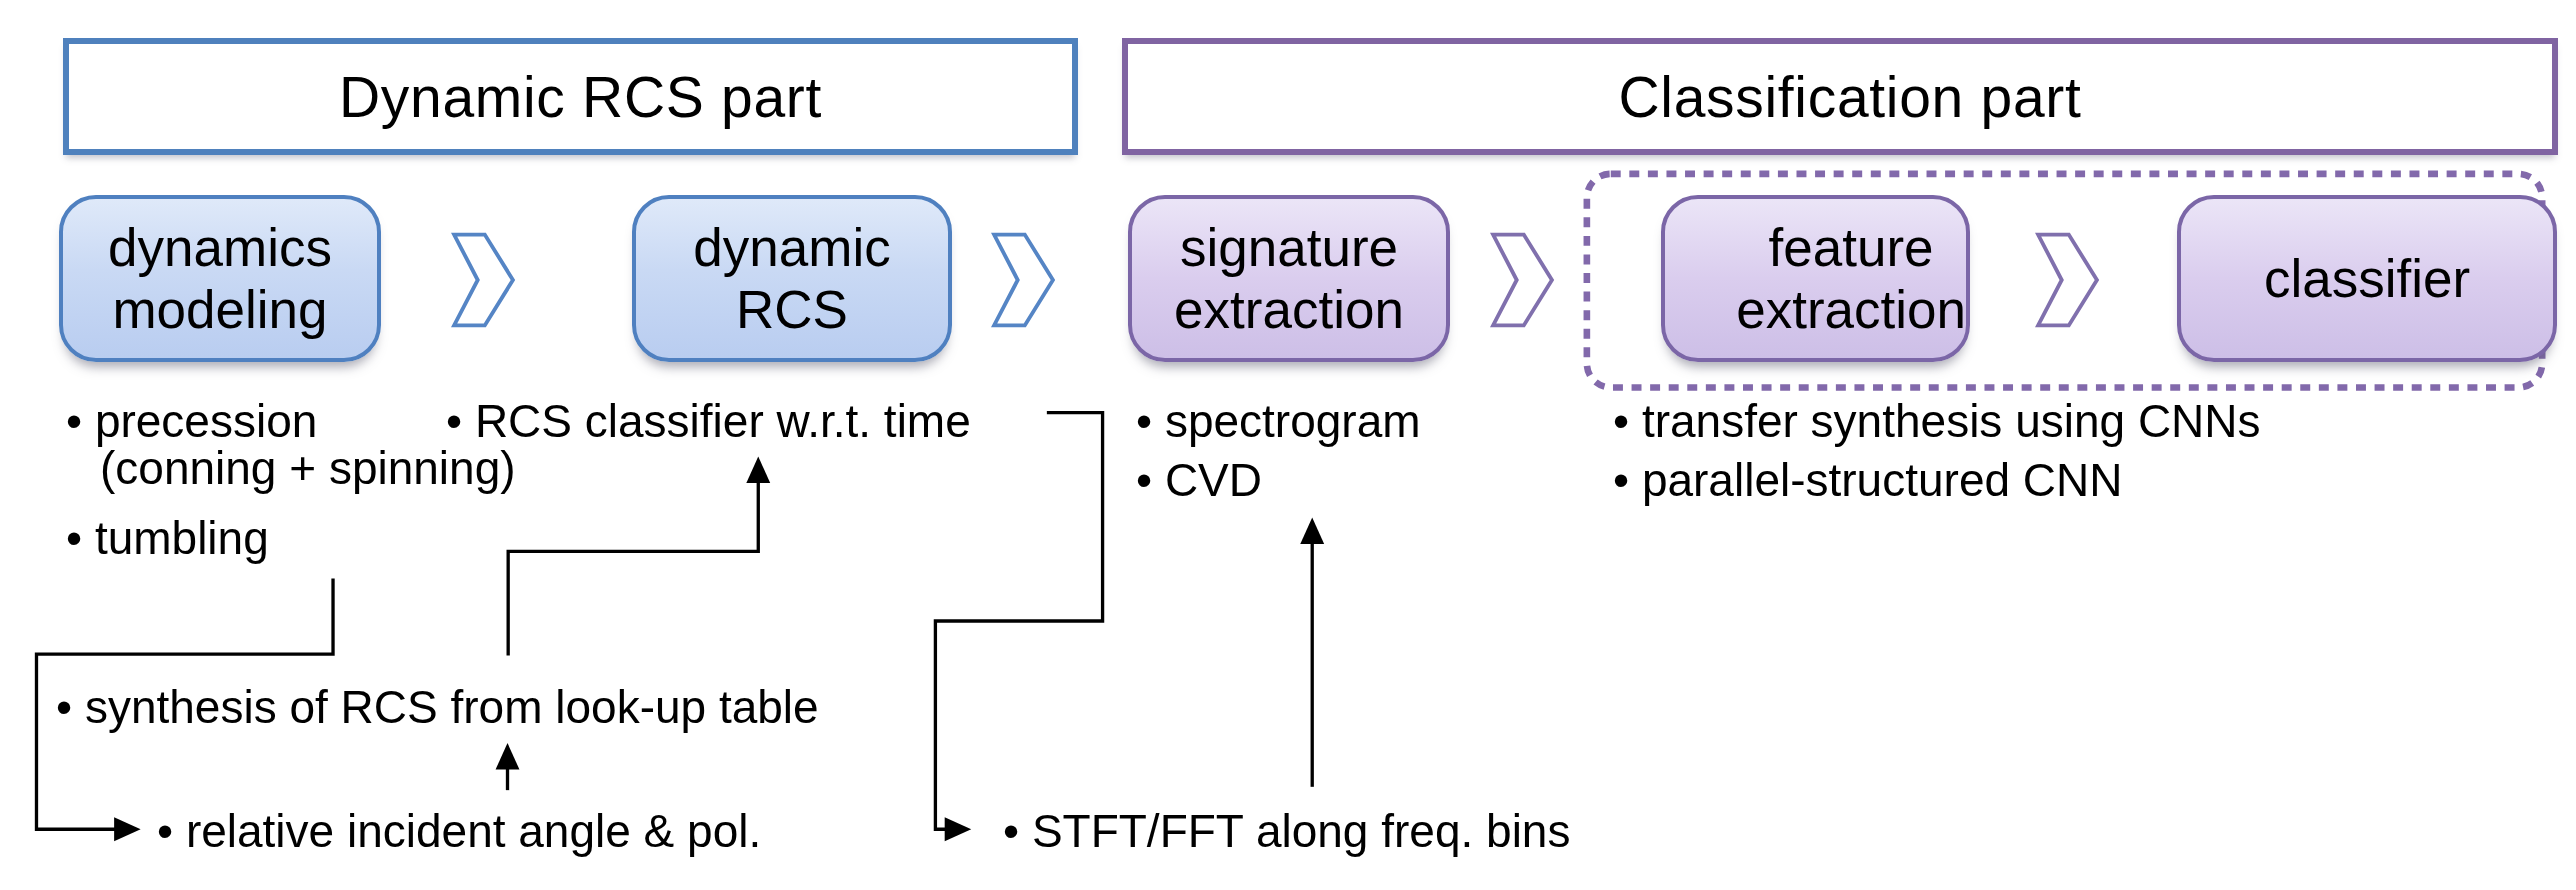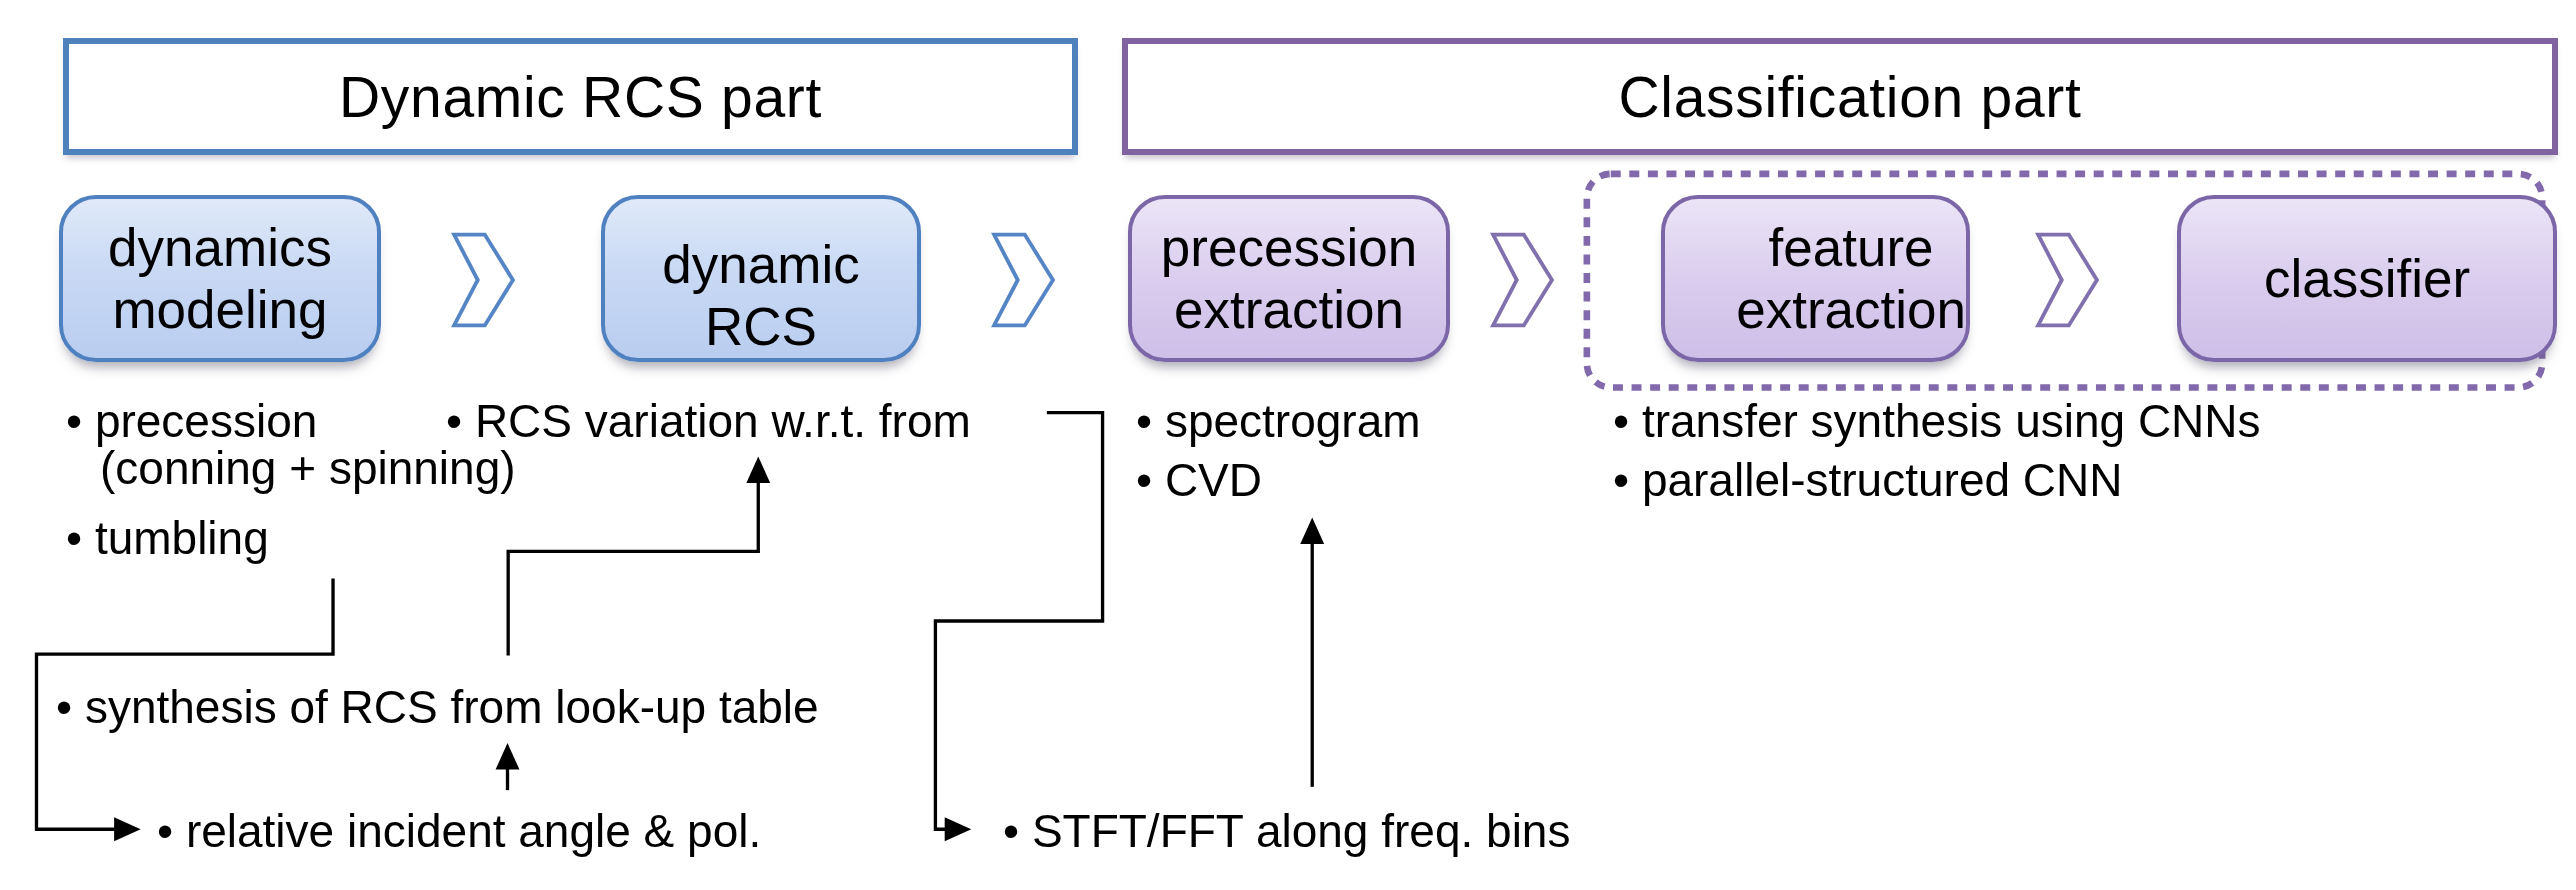--- a/index.html
+++ b/index.html
@@ -79,26 +79,26 @@
   <span>Dynamic RCS part</span>
 </div>
 <div class="hdr purple" style="left:1122px;width:1436px;">
   <span>Classification part</span>
 </div>
 
 <div class="pbox blue" style="left:59px;width:322px;">
   <span>dynamics
 modeling</span>
 </div>
-<div class="pbox blue" style="left:601px;width:320px;align-items:flex-end;">
+<div class="pbox blue" style="left:632px;width:320px;">
   <span>dynamic
 RCS</span>
 </div>
 <div class="pbox purple" style="left:1128px;width:322px;">
-  <span>precession
+  <span>signature
 extraction</span>
 </div>
 <div class="pbox purple" style="left:1661px;width:309px;justify-content:flex-end;">
   <span>feature
 extraction</span>
 </div>
 <div class="pbox purple" style="left:2177px;width:380px;">
   <span>classifier</span>
 </div>
 
@@ -112,21 +112,21 @@
   <polygon points="4,4 52,4 96,75 52,146 4,146 41,75" fill="#fff" stroke="#8070ad" stroke-width="6"></polygon>
 </svg>
 <svg class="chev" style="left:2035px;" viewBox="0 0 100 150">
   <polygon points="4,4 52,4 96,75 52,146 4,146 41,75" fill="#fff" stroke="#8070ad" stroke-width="6"></polygon>
 </svg>
 
 <div class="note" style="left:66px;top:393px;">• precession</div>
 <div class="note" style="left:100px;top:440px;">(conning + spinning)</div>
 <div class="note" style="left:66px;top:510px;">• tumbling</div>
 
-<div class="note" style="left:446px;top:393px;">• RCS variation w.r.t. from</div>
+<div class="note" style="left:446px;top:393px;">• RCS classifier w.r.t. time</div>
 
 <div class="note" style="left:1136px;top:393px;">• spectrogram</div>
 <div class="note" style="left:1136px;top:452px;">• CVD</div>
 
 <div class="note" style="left:1613px;top:393px;">• transfer synthesis using CNNs</div>
 <div class="note" style="left:1613px;top:452px;">• parallel-structured CNN</div>
 
 <div class="note" style="left:56px;top:679px;">• synthesis of RCS from look-up table</div>
 <div class="note" style="left:157px;top:803px;">• relative incident angle &amp; pol.</div>
 <div class="note" style="left:1003px;top:803px;">• STFT/FFT along freq. bins</div>

